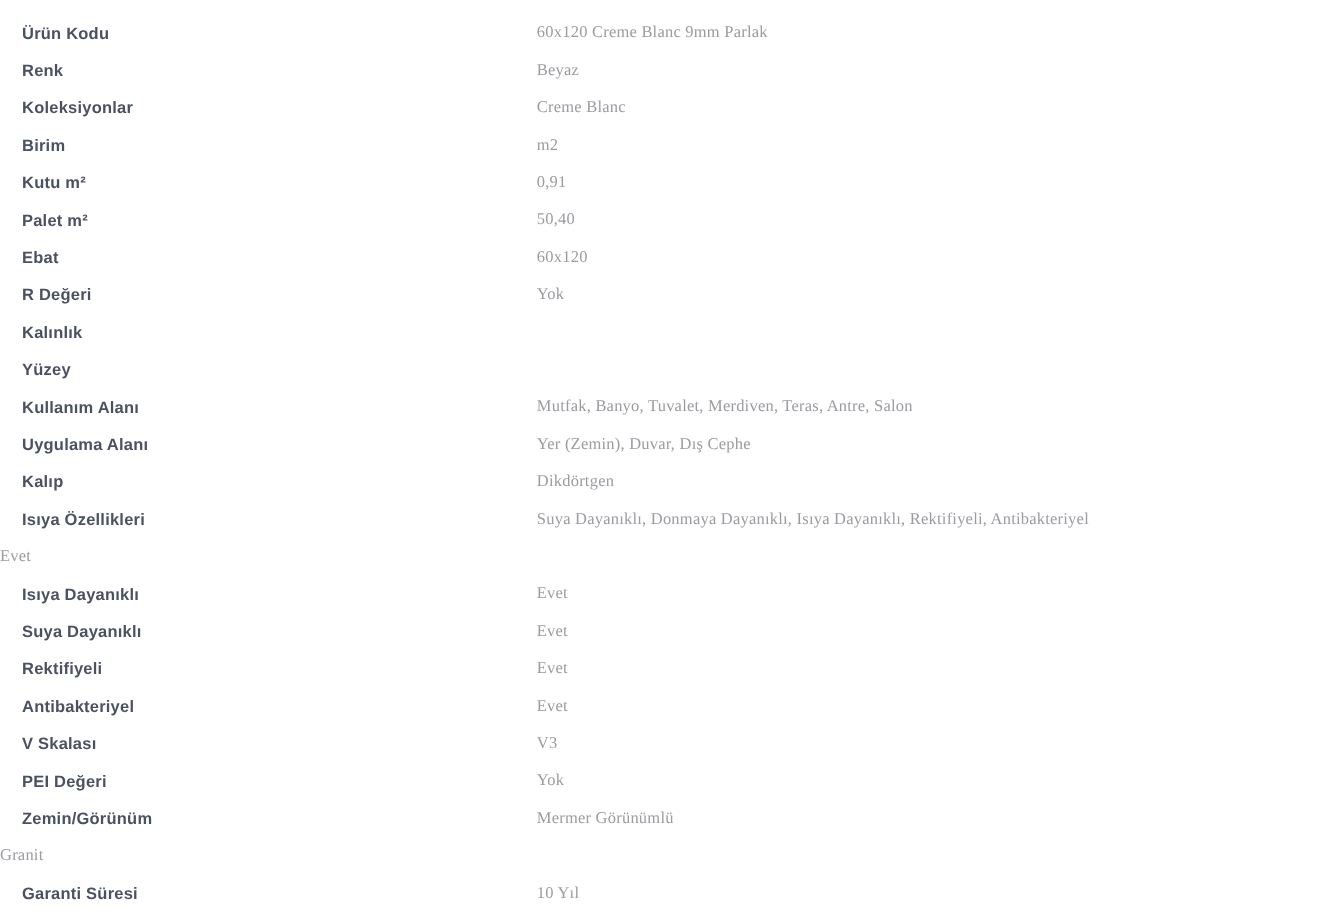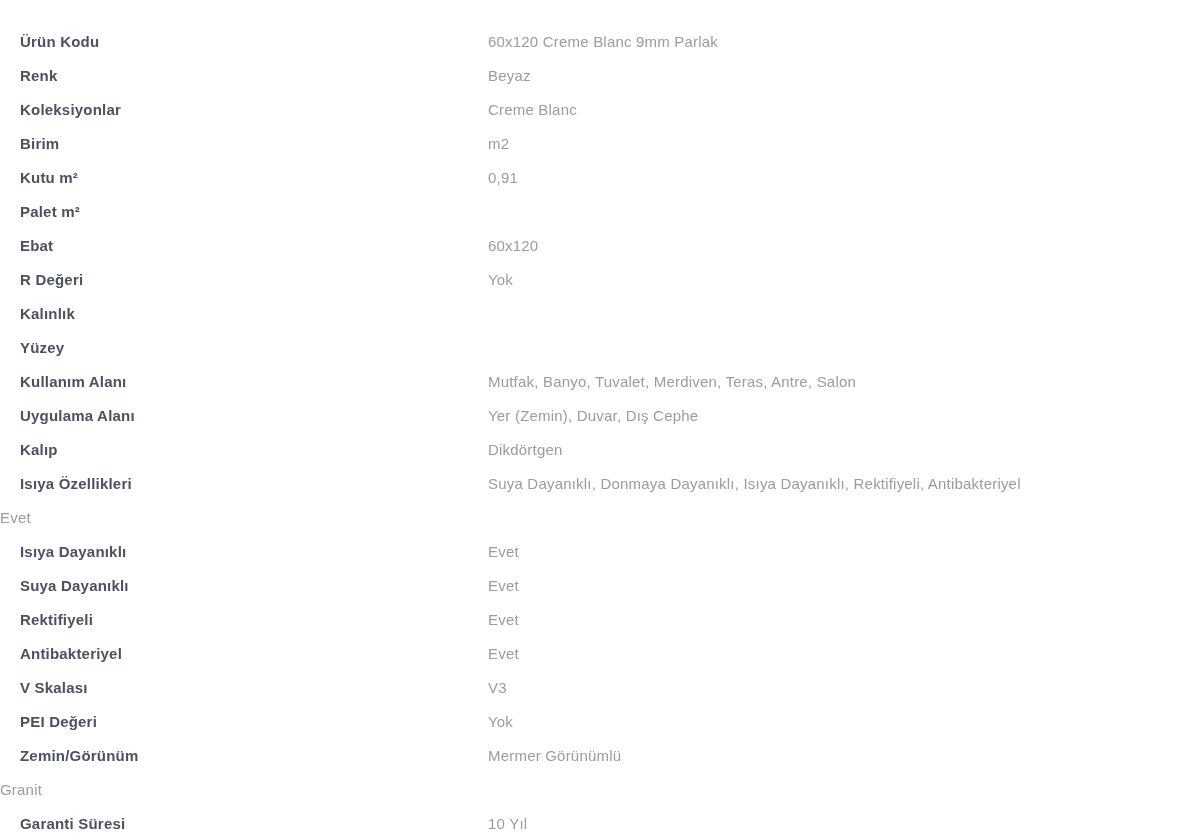--- a/index.html
+++ b/index.html
@@ -9,21 +9,21 @@
   }
   * { margin: 0; padding: 0; box-sizing: border-box; }
   html, body {
     width: 1202px;
     height: 840px;
     background: var(--bg-color);
     overflow: hidden;
     font-family: "Liberation Sans", "DejaVu Sans", sans-serif;
   }
   .spec-table {
-    padding-top: 24px;
+    padding-top: 13px;
     width: 1156px;
   }
   .row {
     display: flex;
     align-items: center;
     height: 34px;
   }
   .label {
     width: 488px;
     padding-left: 20px;
@@ -34,20 +34,21 @@
     color: var(--label-color);
     white-space: nowrap;
   }
   .value {
     flex: 1 1 auto;
     font-size: 15px;
     font-weight: normal;
     letter-spacing: 0.2px;
     color: var(--value-color);
     white-space: nowrap;
+    font-family: Liberation Serif, serif;
   }
 </style>
 </head>
 <body>
 
 <div class="spec-table">
 
 <div class="row">
     <div class="label">Ürün Kodu</div>
     <div class="value">60x120 Creme Blanc 9mm Parlak</div>
@@ -63,20 +64,21 @@
     <div class="row">
     <div class="label">Birim</div>
     <div class="value">m2</div>
   </div>
     <div class="row">
     <div class="label">Kutu m²</div>
     <div class="value">0,91</div>
   </div>
     <div class="row">
     <div class="label">Palet m²</div>
+    <div class="value">50,40</div>
   </div>
     <div class="row">
     <div class="label">Ebat</div>
     <div class="value">60x120</div>
   </div>
     <div class="row">
     <div class="label">R Değeri</div>
     <div class="value">Yok</div>
   </div>
     <div class="row">

